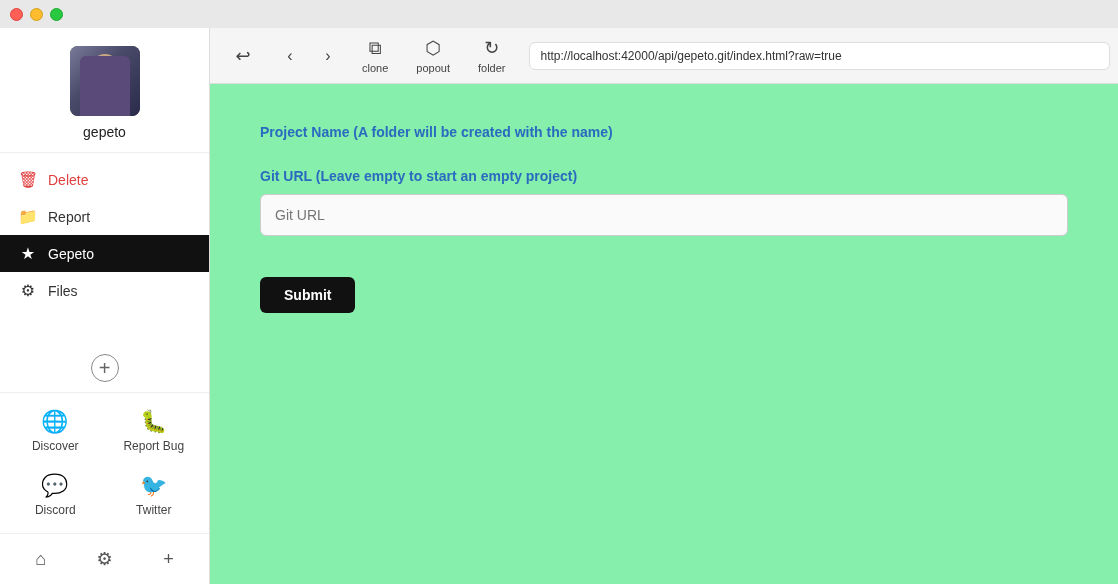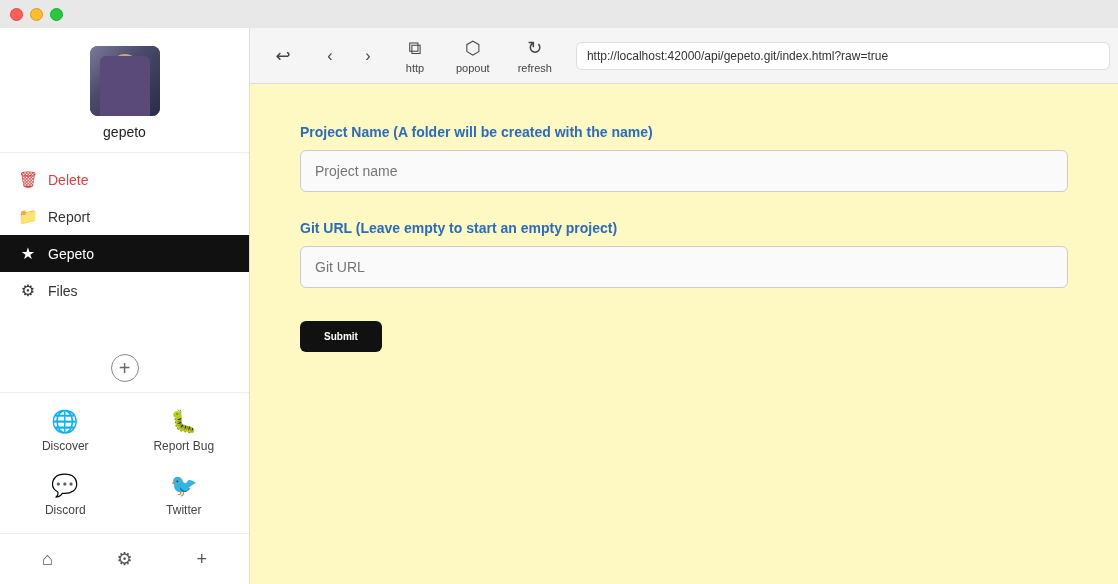--- a/index.html
+++ b/index.html
@@ -25,21 +25,21 @@
 
     
     .app-body {
       display: flex;
       flex: 1;
       overflow: hidden;
     }
 
     
     .sidebar {
-      width: 250px;
+      width: 210px;
       background: #fff;
       border-right: 1px solid #ddd;
       display: flex;
       flex-direction: column;
       flex-shrink: 0;
     }
     .sidebar-profile {
       display: flex;
       flex-direction: column;
       align-items: center;
@@ -208,21 +208,21 @@
       font-size: 12px;
       color: #333;
       outline: none;
     }
 
     
     .main-content {
       flex: 1;
       padding: 40px 50px;
       overflow-y: auto;
-      background: #fef9c3;
+      background: #86efac;
     }
     .form-section {
       margin-bottom: 28px;
     }
     .form-label {
       font-size: 14px;
       font-weight: 600;
       color: #2a6bbf;
       margin-bottom: 10px;
       display: block;
@@ -236,24 +236,24 @@
       color: #333;
       outline: none;
       background: #fafafa;
     }
     .submit-btn {
       background: #111;
       color: #fff;
       border: none;
       padding: 10px 24px;
       border-radius: 6px;
-      font-size: 10px;
+      font-size: 14px;
       font-weight: 600;
       cursor: pointer;
-      margin-top: 5px;
+      margin-top: 13px;
     }
   </style>
 </head>
 <body>
 
 <div class="titlebar">
   <span class="traffic-light tl-red"></span>
   <span class="traffic-light tl-yellow"></span>
   <span class="traffic-light tl-green"></span>
 </div>
@@ -331,38 +331,37 @@
       <div class="toolbar-nav">
         <div class="nav-arrow">
           <span>‹</span>
         </div>
         <div class="nav-arrow">
           <span>›</span>
         </div>
       </div>
       <div class="toolbar-btn">
         <span class="toolbar-btn-icon">⧉</span>
-        <span>http</span>
+        <span>clone</span>
       </div>
       <div class="toolbar-btn">
         <span class="toolbar-btn-icon">⬡</span>
         <span>popout</span>
       </div>
       <div class="toolbar-btn">
         <span class="toolbar-btn-icon">↻</span>
-        <span>refresh</span>
+        <span>folder</span>
       </div>
       <input class="url-bar" type="text" readonly="" value="http://localhost:42000/api/gepeto.git/index.html?raw=true" style="">
     </div>
 
     <div class="main-content">
 
       <div class="form-section">
         <label class="form-label">Project Name (A folder will be created with the name)</label>
-        <input class="form-input" type="text" placeholder="Project name" style="">
       </div>
 
 
       <div class="form-section">
         <label class="form-label">Git URL (Leave empty to start an empty project)</label>
         <input class="form-input" type="text" placeholder="Git URL" style="">
       </div>
 
       <button class="submit-btn">Submit</button>
 

